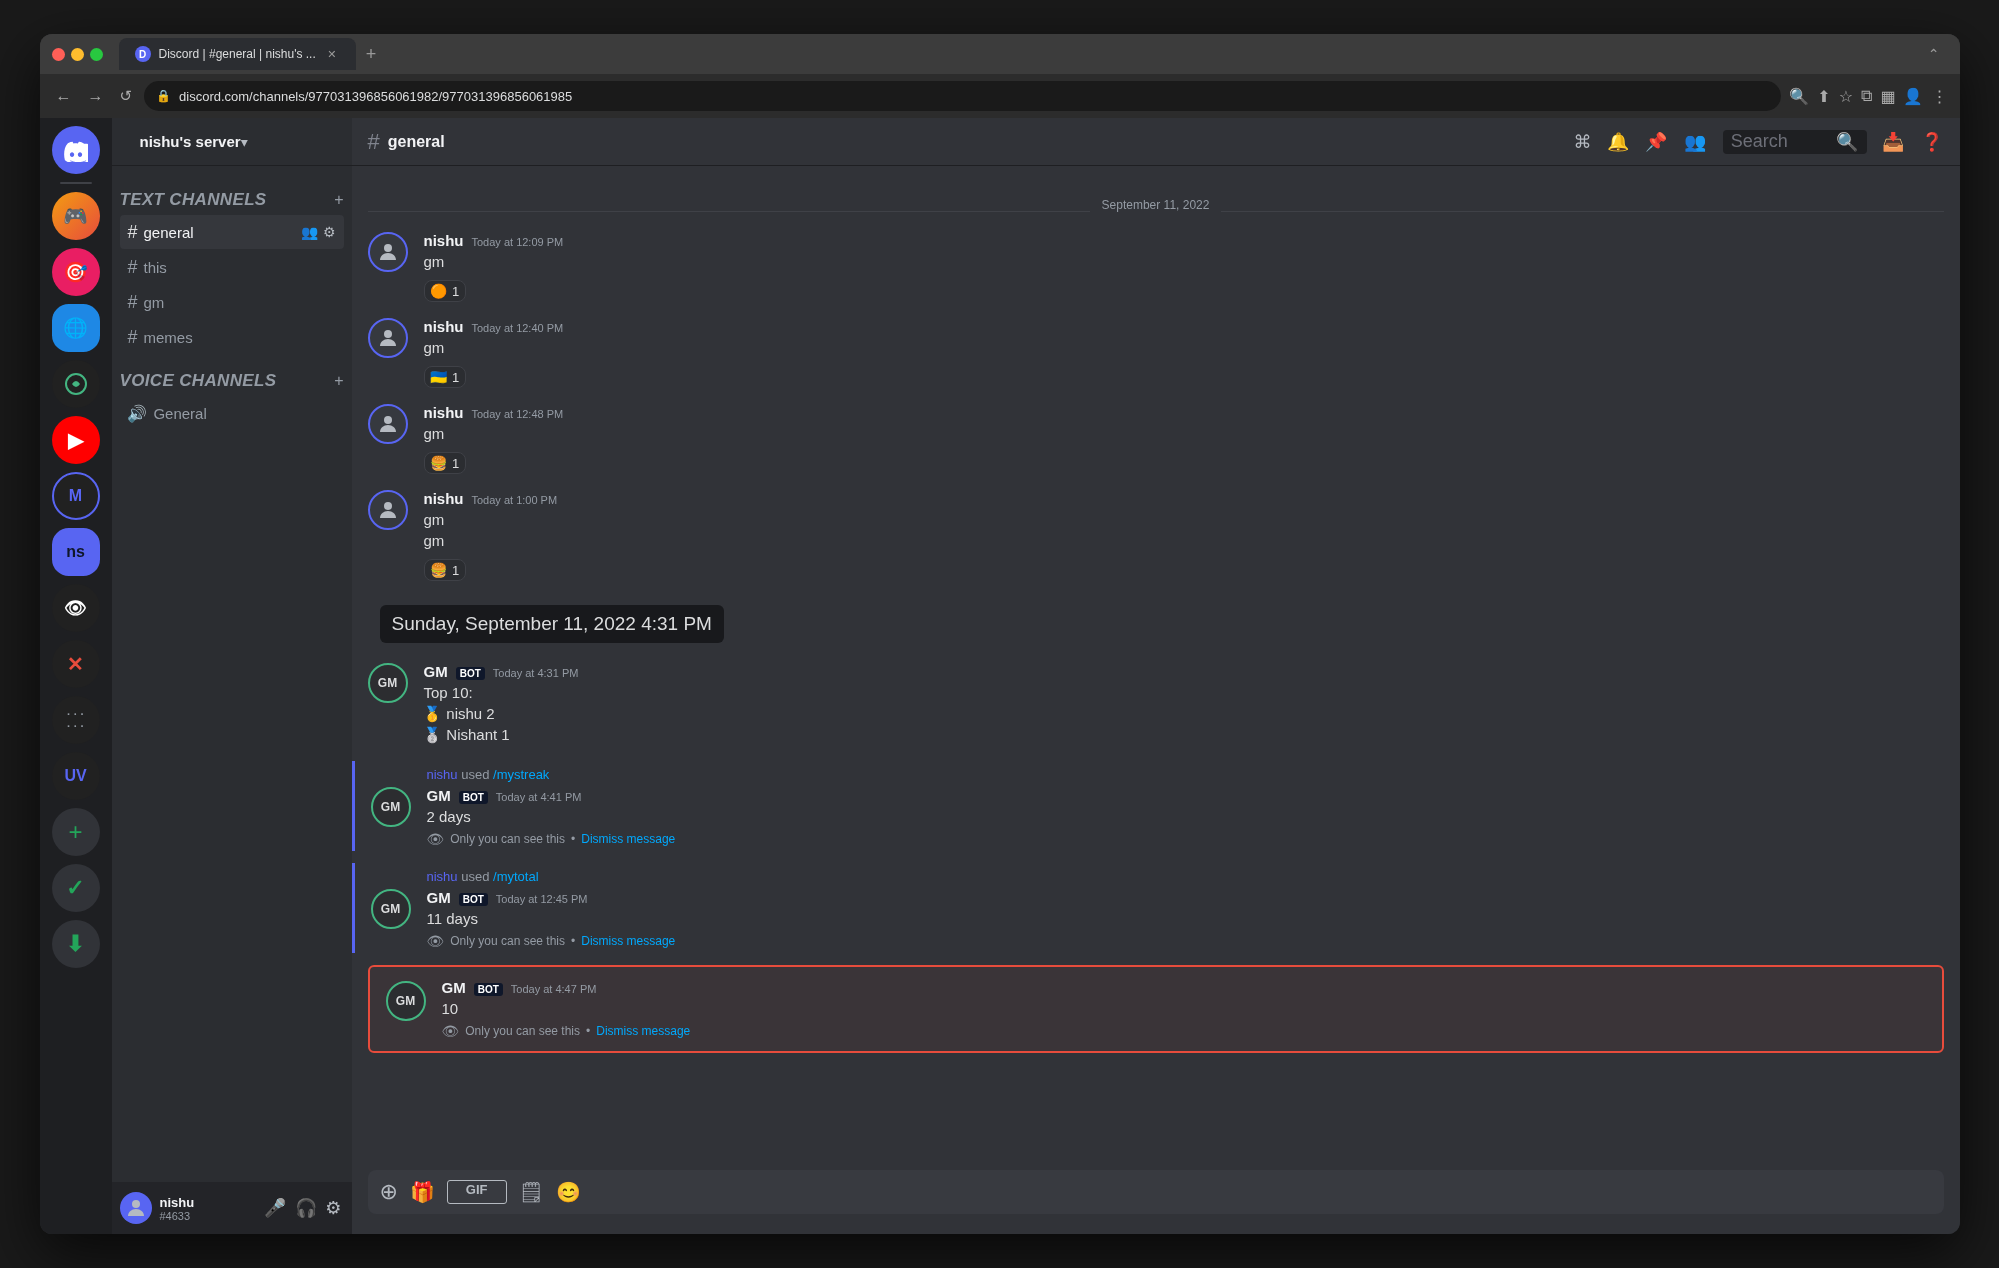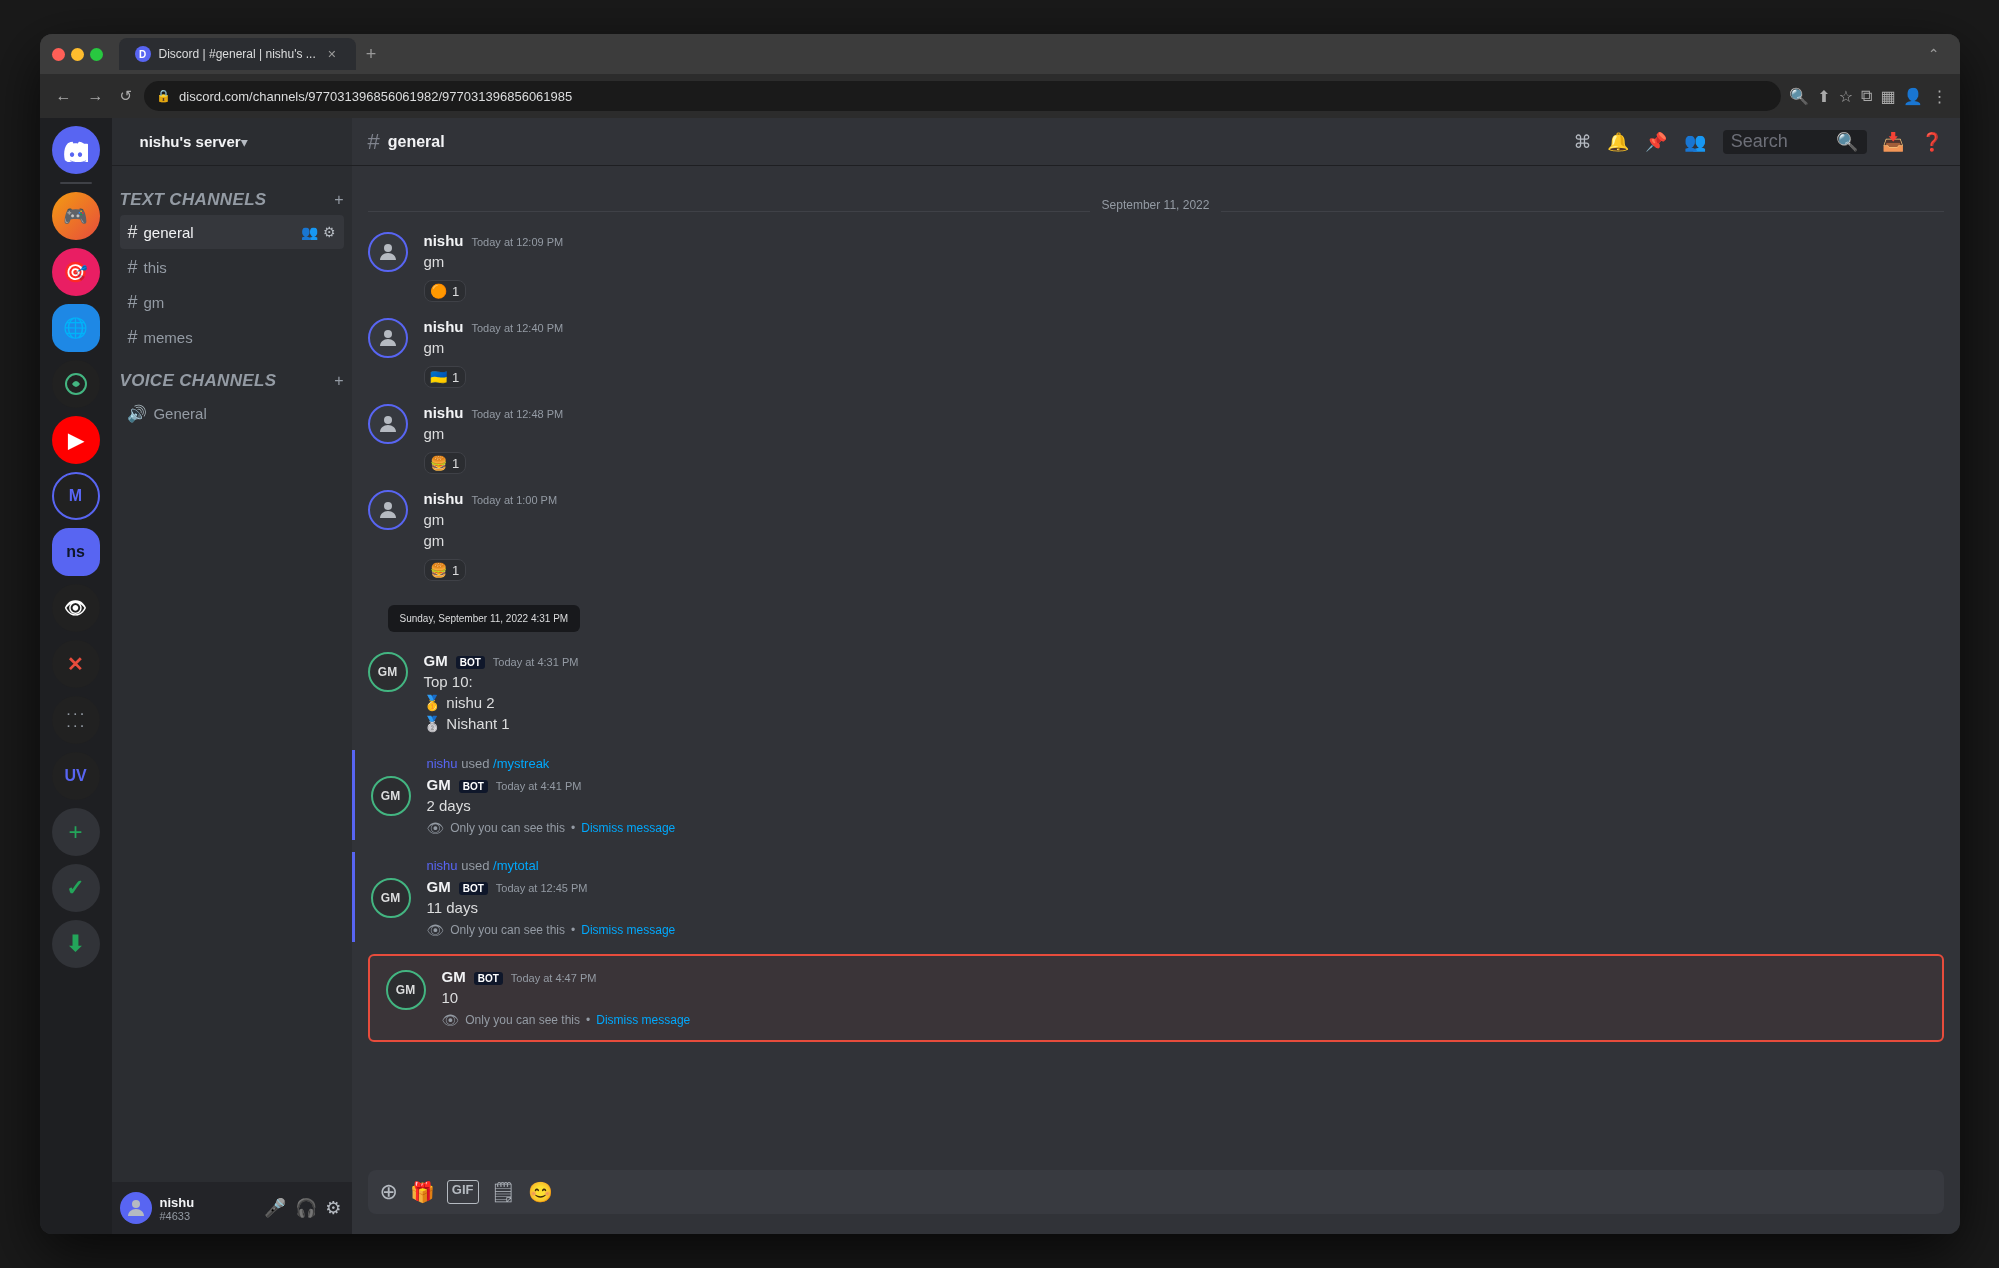--- a/index.html
+++ b/index.html
@@ -364,25 +364,25 @@
       padding: 2px 6px;
       margin-top: 4px;
       cursor: pointer;
       font-size: 14px;
     }
     .reaction-count { font-size: 13px; color: #dcddde; }
     
     .date-tooltip {
       background: #18191c;
       color: #dcddde;
-      font-size: 10px;
+      font-size: 19px;
       padding: 8px 12px;
       border-radius: 6px;
       display: inline-block;
-      margin: 8px 20px;
+      margin: 8px 12px;
       font-weight: 500;
     }
     
     .ephemeral-info {
       display: flex;
       align-items: center;
       gap: 6px;
       font-size: 12px;
       color: #949ba4;
       margin-top: 4px;
@@ -820,21 +820,21 @@
           </div>
         </div>
 
       </div>
 
       <div class="message-input-area">
         <div class="message-input-box">
           <span class="input-add-btn">⊕</span>
           <div class="input-actions">
             <span>🎁</span>
-            <span style="font-size:13px; font-weight:700; color:#b5bac1; border:1.5px solid #b5bac1; border-radius:3px; padding:1px 4px;">GIF</span>
+            <span style="font-size:13px; font-weight:700; color:#b5bac1; border:1.5px solid #b5bac1; border-radius:3px; padding:1px 18px;">GIF</span>
             <span>🗒</span>
             <span>😊</span>
           </div>
         </div>
       </div>
 
     </div>
   </div>
 </div>
 

